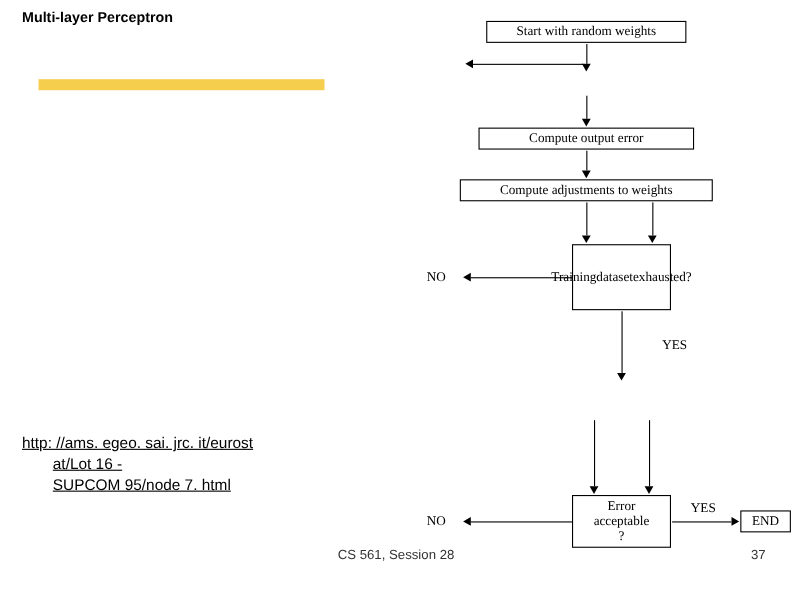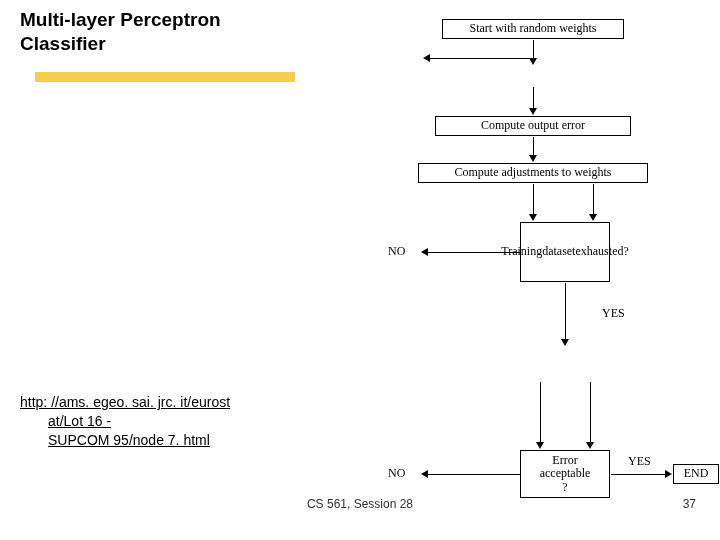--- a/index.html
+++ b/index.html
@@ -1,17 +1,17 @@
 <!DOCTYPE html>
 <html><head>
 <meta charset="utf-8">
 <style>
 html,body{margin:0;padding:0}
 body{width:720px;height:540px;background:#fff;font-family:"Times New Roman",Times,serif;color:#000;position:relative;overflow:hidden}
-.slide-title{position:absolute;left:20px;top:8px;font-family:Verdana,Geneva,sans-serif;font-weight:700;font-size:19px;line-height:1.25;color:#000}
+.slide-title{position:absolute;left:20px;top:8px;font-family:Verdana,Geneva,sans-serif;font-weight:700;font-size:13px;line-height:1.25;color:#000}
 .title-underline{position:absolute;left:35px;top:72px;width:260px;height:10px;background:#f5c93a;opacity:.9}
 .url-link{position:absolute;left:20px;top:393px;width:310px;font-family:Verdana,Geneva,sans-serif;font-size:14px;line-height:1.35;text-decoration:underline;color:#000}
 .url-link span{display:block}
 .url-link span.indent{padding-left:28px}
 .footer-center{position:absolute;left:0;width:720px;text-align:center;top:497px;font-family:Liberation Sans, sans-serif;font-size:12px;color:#333}
 .page-num{position:absolute;right:24px;top:497px;font-family:Verdana,Geneva,sans-serif;font-size:12px;color:#333}
 .fc{position:absolute;left:380px;top:16px;width:340px;height:540px;font-size:12px}
 .box{position:absolute;border:1px solid #000;background:#fff;text-align:center;display:flex;align-items:center;justify-content:center;line-height:1.1;padding:0 4px;box-sizing:border-box}
 .txt{position:absolute;font-size:12px}
 .arrow{position:absolute;width:0;height:0}
@@ -19,21 +19,20 @@
 .alf{border-top:4px solid transparent;border-bottom:4px solid transparent;border-right:7px solid #000}
 .art{border-top:4px solid transparent;border-bottom:4px solid transparent;border-left:7px solid #000}
 .vline{position:absolute;width:1px;background:#000}
 .hline{position:absolute;height:1px;background:#000}
 </style>
 </head>
 <body>
 
 <div class="slide-title">
   <div>Multi-layer Perceptron</div>
-  <div>Classifier</div>
 </div>
 <div class="title-underline"></div>
 
 <div class="url-link">
   <span>http: //ams. egeo. sai. jrc. it/eurost</span>
   <span class="indent">at/Lot 16 -</span>
   <span class="indent">SUPCOM 95/node 7. html</span>
 </div>
 
 <div class="footer-center">CS 561,  Session 28</div>

